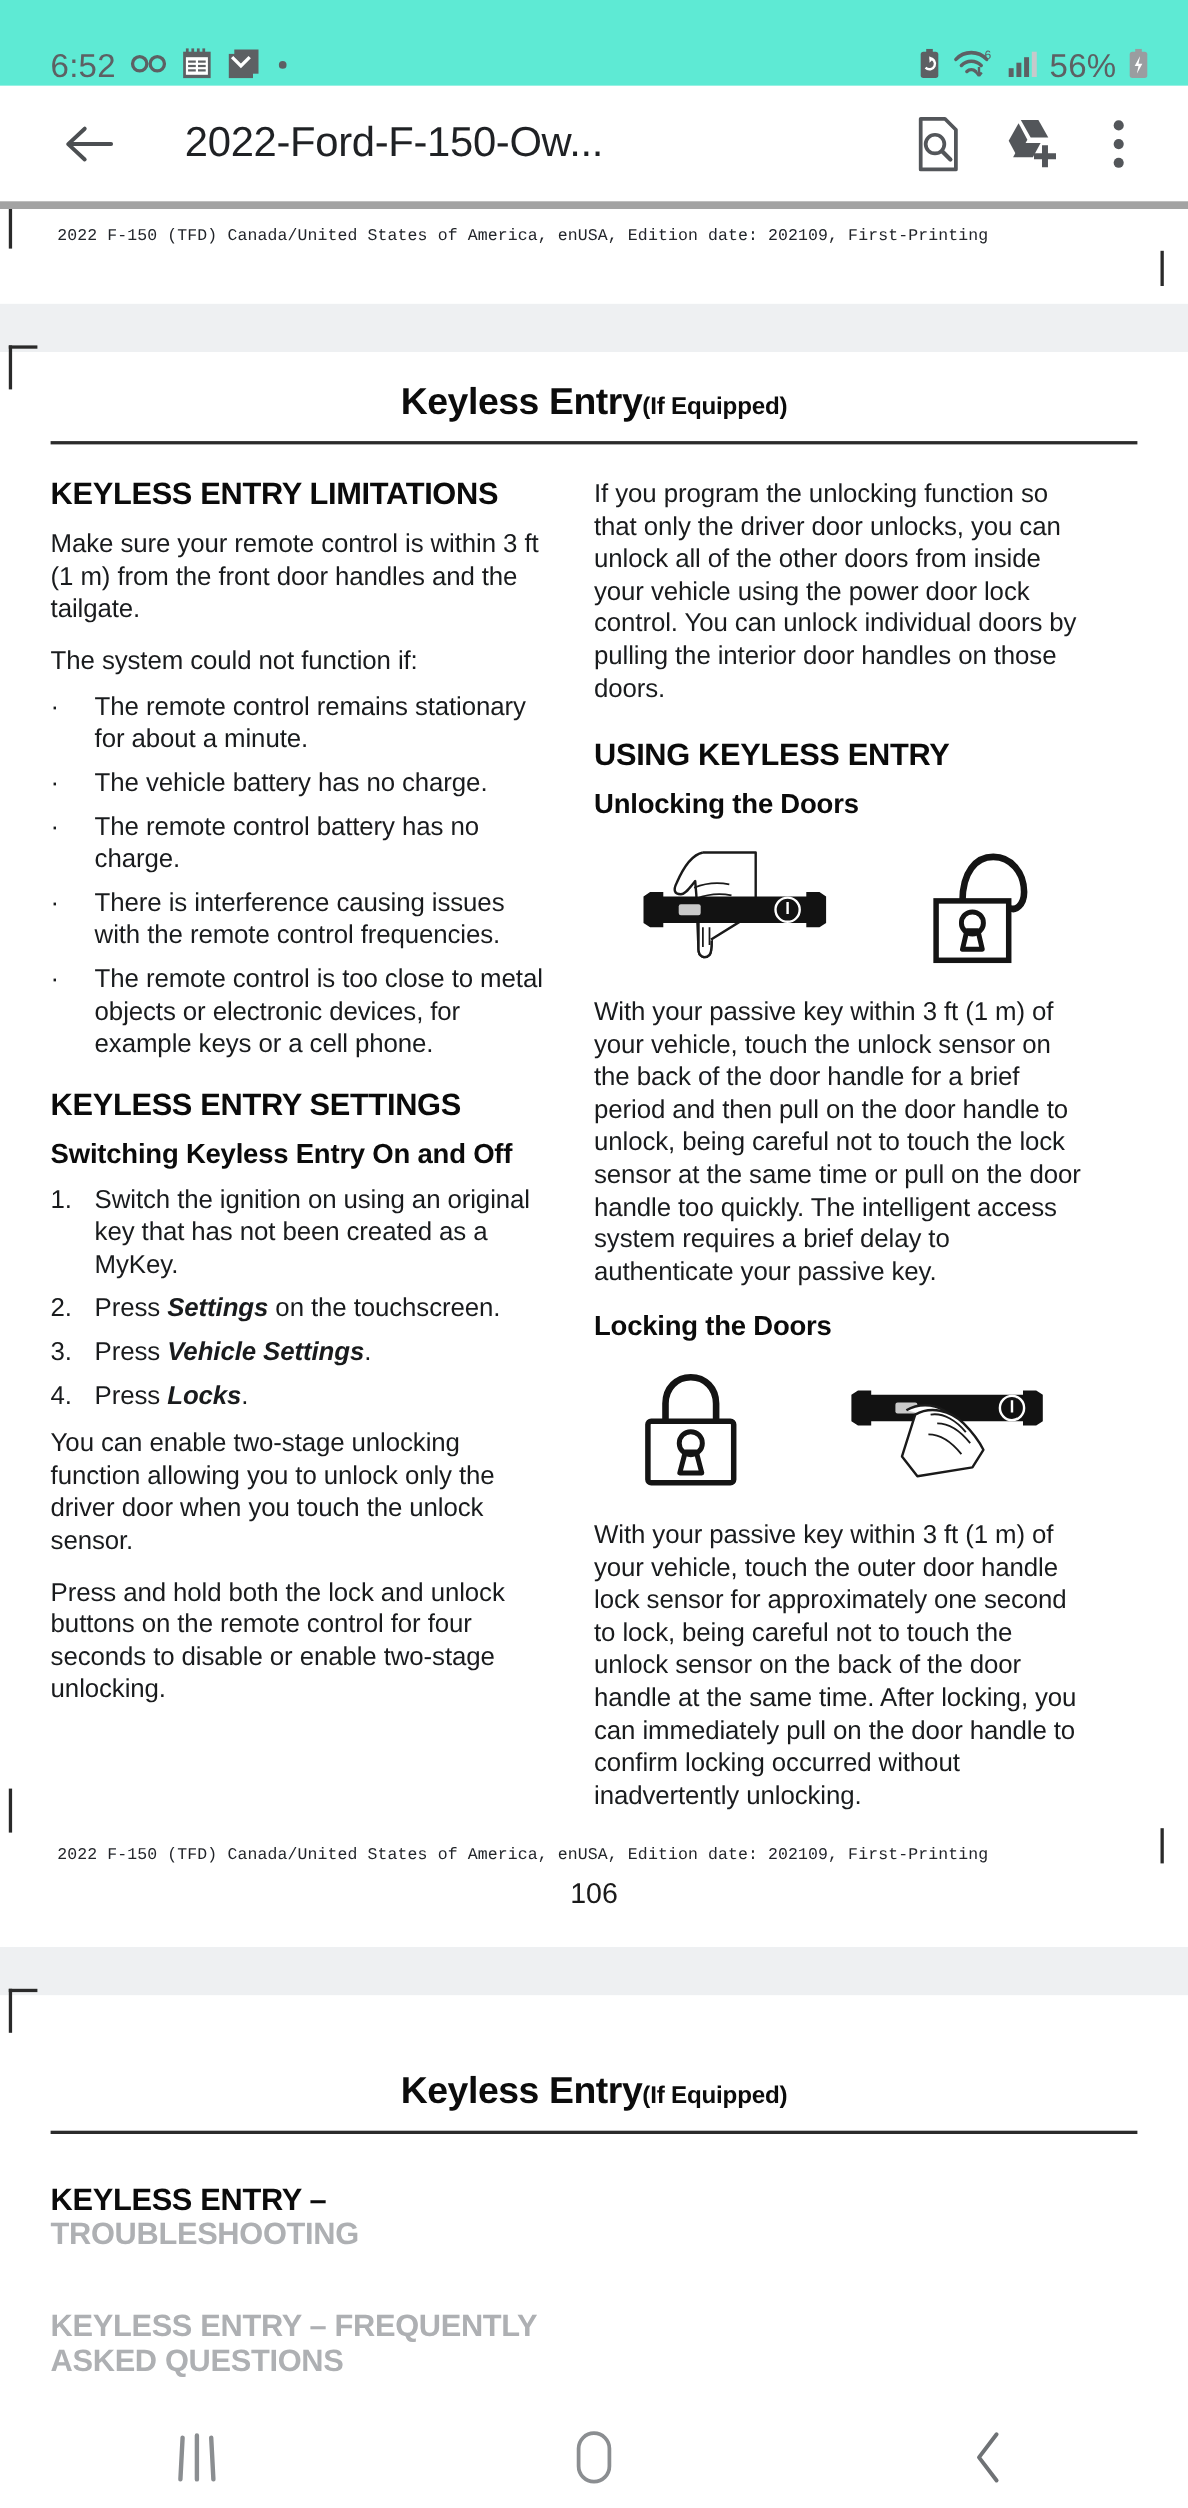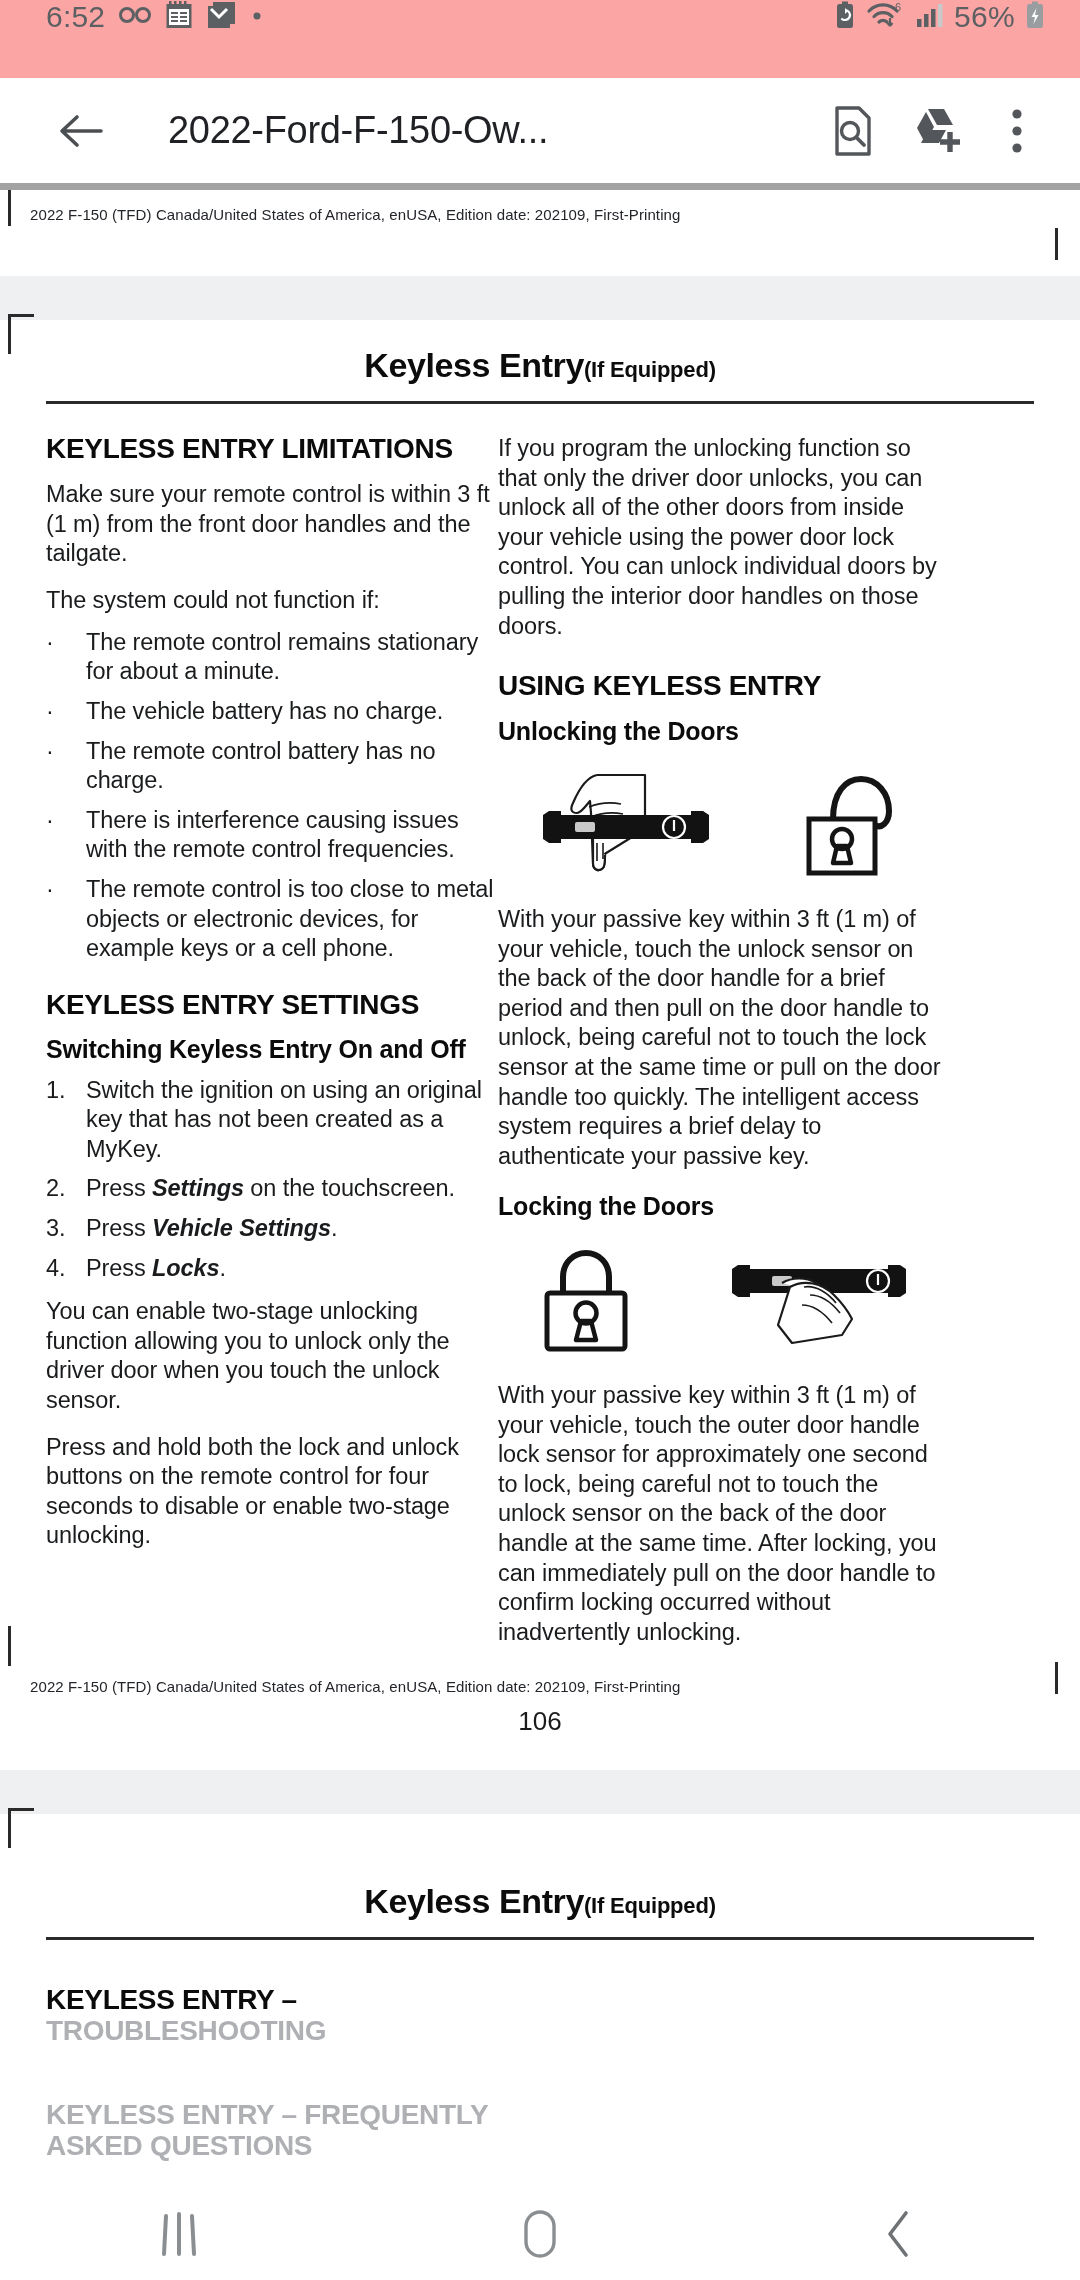--- a/index.html
+++ b/index.html
@@ -6,23 +6,23 @@
   html, body {
     width: 1080px; height: 2280px;
     background: #ffffff;
     font-family: "Liberation Sans", sans-serif;
     overflow: hidden;
   }
 
   
   #status-bar {
     height: 78px; width: 100%;
-    display: flex; align-items: flex-start;
+    display: flex; align-items: flex-end;
     padding: 0 34px 0 46px;
-    background: #fca5a5;
+    background: #5eead4;
     color: #5d6063;
   }
   #status-left { display: flex; align-items: center; gap: 13px; }
   #status-time { font-size: 30px; letter-spacing: .2px; color: #5d6063; }
   #status-right { margin-left: auto; display: flex; align-items: center; gap: 9px; }
   #battery-percent { font-size: 30px; color: #5d6063; letter-spacing: .3px; }
   .sicon { display: inline-block; }
 
   
   #app-bar {
@@ -58,23 +58,23 @@
     background: #ffffff;
     width: 1080px;
     border-left: 0; border-right: 0;
   }
   
   .crop-tl { position: absolute; left: 8px; top: -6px; width: 3px; height: 40px; background: #2a2a2a; }
   .crop-tl2 { position: absolute; left: 8px; top: -6px; width: 26px; height: 3px; background: #2a2a2a; }
   .crop-r  { position: absolute; right: 22px; width: 3px; height: 32px; background: #2a2a2a; }
 
   .page-footer-text {
-    position: absolute; left: 30px;
+    position: absolute; left: 52px;
     font-size: 15px; color: #22252a; letter-spacing: .1px;
-    font-family: Liberation Sans, sans-serif;
+    font-family: Liberation Mono, monospace;
     white-space: nowrap;
   }
 
   
   .chapter-head {
     text-align: center;
     padding-top: 26px;
   }
   .chapter-head .ch-main {
     font-size: 34px; font-weight: 700; color: #0c0c0c;
@@ -85,20 +85,21 @@
     letter-spacing: -0.2px;
   }
   .chapter-rule {
     height: 3px; background: #2b2b2b;
     margin: 16px 46px 0 46px;
   }
 
   .columns {
     display: flex;
     padding: 30px 46px 0 46px;
+    gap: 42px;
   }
   .col { width: 452px; }
 
   h2.sec {
     font-size: 28px; font-weight: 800; color: #0b0b0b;
     letter-spacing: -0.3px;
     margin-bottom: 16px;
     line-height: 1.08;
   }
   h3.sub {

